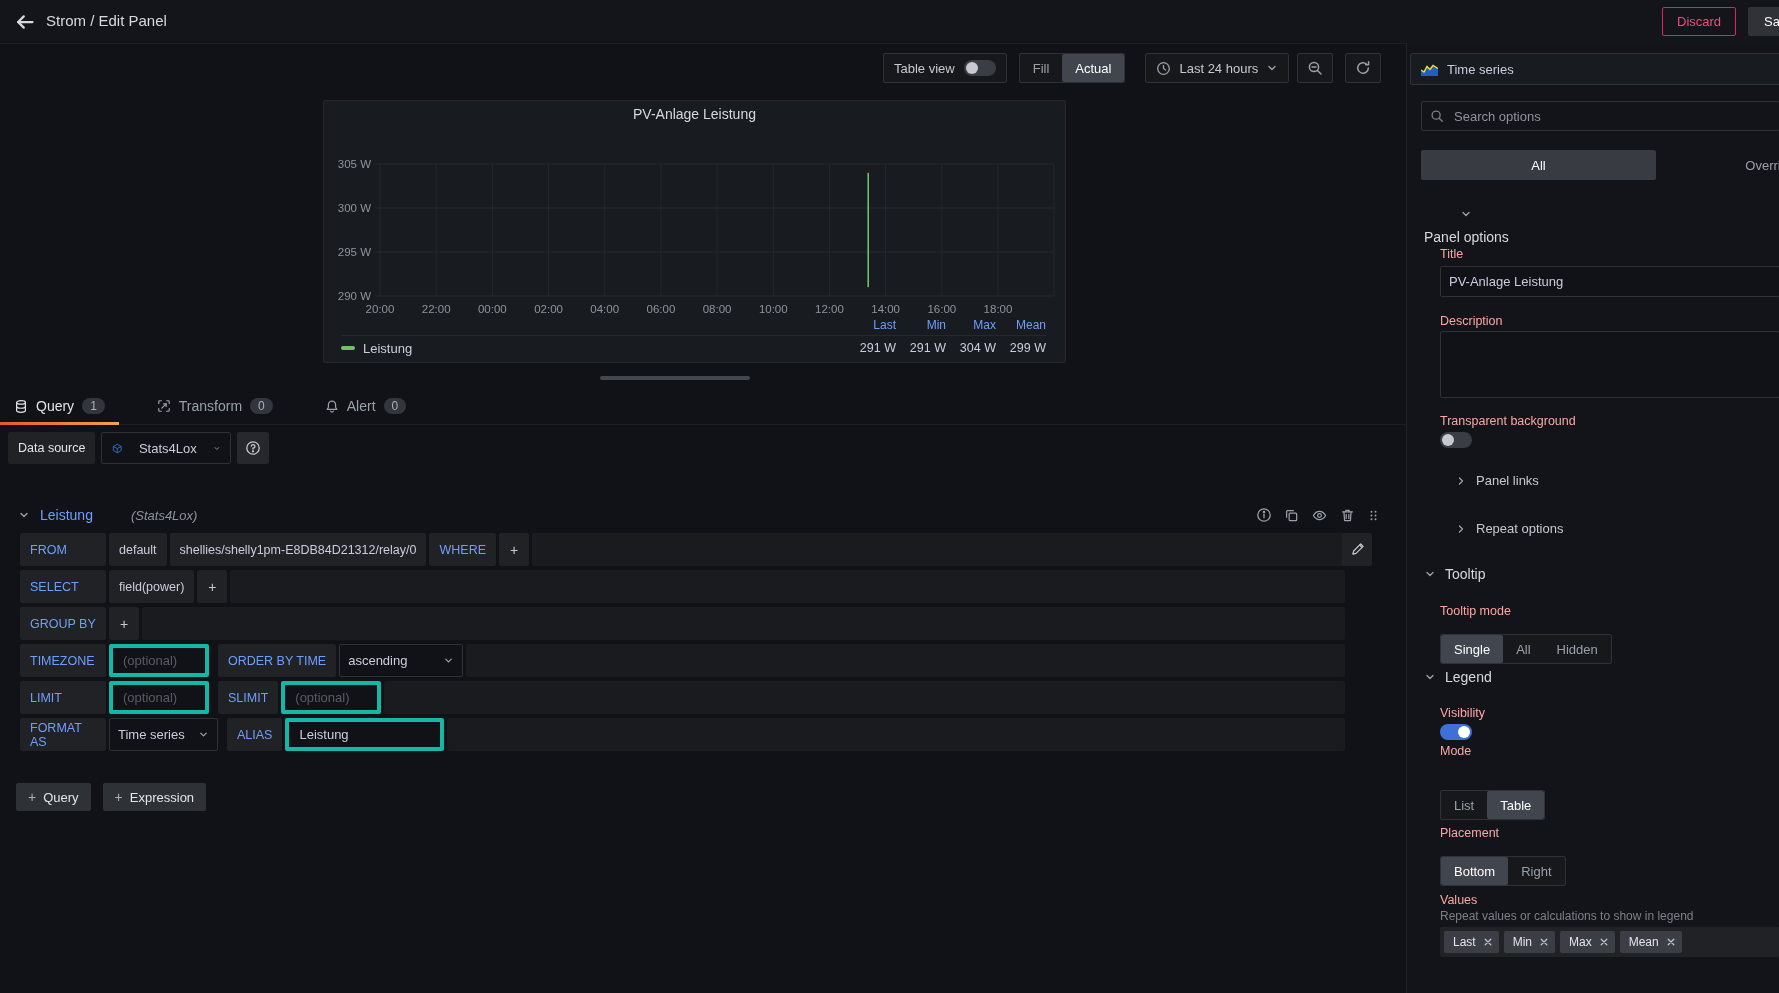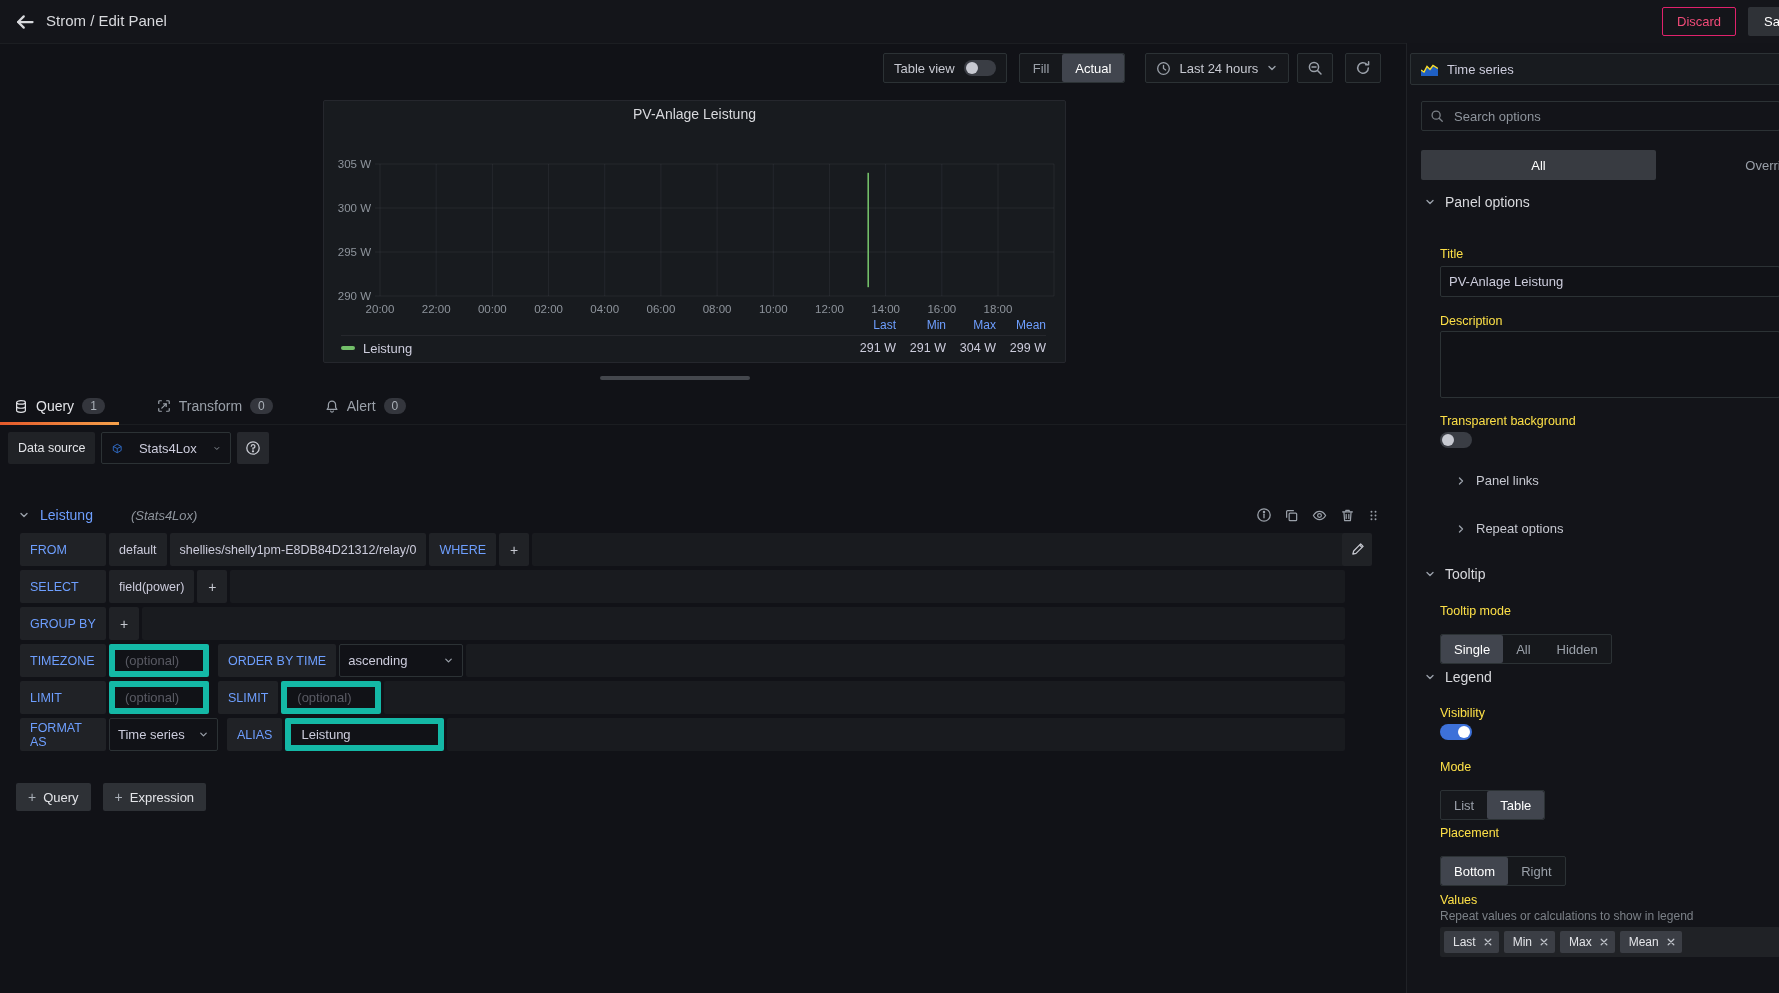--- a/index.html
+++ b/index.html
@@ -71,21 +71,21 @@
   #qcard{position:absolute;left:14px;top:502px;width:1366px;}
   .qhead{height:26px;display:flex;align-items:center;margin-bottom:5px;}
   .qhead .chev{color:#9aa0a9;margin:0 10px 0 4px;display:flex;cursor:pointer;}
   .qname{color:#6e9fff;font-size:14px;font-weight:500;cursor:pointer;}
   .qds{color:#8e949c;font-size:13px;font-style:italic;margin-left:38px;}
   .qicons{margin-left:auto;display:flex;align-items:center;gap:12px;color:#9aa0a9;}
   .qicons .qi{display:flex;cursor:pointer;}
   .qrow{display:flex;align-items:stretch;gap:3px;height:33px;margin:0 0 4px 6px;width:1325px;position:relative;}
   .qlabel{width:86px;flex:none;justify-content:flex-start;}
   .filler{flex:1;background:#191b1f;border-radius:2px;}
-  .qinput{display:flex;align-items:center;background:#111217;border:6px solid #14b8a6;border-radius:2px;box-sizing:border-box;padding:0 8px;}
+  .qinput{display:flex;align-items:center;background:#111217;border:4px solid #14b8a6;border-radius:2px;box-sizing:border-box;padding:0 8px;}
   .qinput input{background:transparent;border:none;outline:none;color:#ccccdc;font-size:13px;width:100%;font-family:"Liberation Sans",sans-serif;}
   .qinput input::placeholder{color:rgba(204,204,220,0.38);}
   .qselect{display:flex;align-items:center;justify-content:space-between;gap:8px;background:#111217;border:1px solid #2c3235;border-radius:2px;box-sizing:border-box;padding:0 8px;font-size:13px;color:#ccccdc;cursor:pointer;}
   .pencilbtn{position:absolute;left:1322px;top:0;width:30px;height:33px;display:flex;align-items:center;justify-content:center;background:#202226;border-radius:2px;color:#c7c9d1;cursor:pointer;}
   .plus{width:30px;justify-content:center;font-size:14px;color:#c7c9d1;cursor:pointer;}
 
   #addbtns{position:absolute;left:16px;top:783px;display:flex;gap:12px;}
   .addbtn{height:28px;display:flex;align-items:center;gap:7px;padding:0 12px;background:#2e3136;border-radius:2px;color:#e3e4e8;font-size:13px;font-weight:500;cursor:pointer;}
   .addbtn .p{color:#aab0b8;font-size:14px;}
 
@@ -94,21 +94,21 @@
   .vizbtn{position:absolute;left:3px;top:10px;width:372px;height:32px;display:flex;align-items:center;gap:9px;padding:0 10px;background:#181b1f;border:1px solid #2c3235;border-radius:2px;box-sizing:border-box;font-size:13px;font-weight:500;color:#ccccdc;cursor:pointer;}
   .searchbox{position:absolute;left:14px;top:58px;width:359px;height:30px;display:flex;align-items:center;gap:8px;padding:0 8px;border:1px solid #2c3235;border-radius:2px;box-sizing:border-box;color:#7b8087;}
   .searchbox input{flex:1;background:transparent;border:none;outline:none;color:#ccccdc;font-size:13px;font-family:"Liberation Sans",sans-serif;}
   .searchbox input::placeholder{color:#8e949c;}
   .sbtabs{position:absolute;left:14px;top:107px;display:flex;width:470px;height:30px;}
   .sbtab{width:235px;display:flex;align-items:center;justify-content:center;font-size:13px;font-weight:500;color:#9aa0a9;border-radius:2px;cursor:pointer;}
   .sbtab.sel{background:#383b41;color:#fff;}
   .secthead{position:absolute;left:17px;display:flex;align-items:center;gap:9px;font-size:14px;font-weight:500;color:#d8d9dd;cursor:pointer;}
   .secthead .chev{color:#9aa0a9;display:flex;}
   .subcollapse{position:absolute;left:48px;display:flex;align-items:center;gap:9px;font-size:13px;font-weight:500;color:#c7c9d1;cursor:pointer;}
-  .flabel{position:absolute;left:33px;font-size:12.5px;color:#fde047;}
+  .flabel{position:absolute;left:33px;font-size:12.5px;color:#fca5a5;}
   .fhint{position:absolute;left:33px;font-size:12px;color:#7b8087;}
   .finput{position:absolute;left:33px;width:340px;height:31px;background:#111217;border:1px solid #2c3235;border-radius:2px;box-sizing:border-box;color:#ccccdc;font-size:13px;padding:0 8px;font-family:"Liberation Sans",sans-serif;outline:none;}
   .ftextarea{position:absolute;left:33px;width:340px;height:67px;background:#111217;border:1px solid #2c3235;border-radius:2px;box-sizing:border-box;color:#ccccdc;font-size:13px;padding:6px 8px;font-family:"Liberation Sans",sans-serif;outline:none;resize:none;}
   .sw-abs{position:absolute;left:33px;}
   .rg-abs{position:absolute;left:33px;margin-top:12px;}
   .chipsbox{position:absolute;left:33px;top:884px;width:340px;height:30px;background:#202226;border-radius:2px;display:flex;align-items:center;gap:5px;padding:0 4px;box-sizing:border-box;}
   .vchip{display:flex;align-items:center;gap:7px;background:#3b3e45;border-radius:2px;padding:0 6px 0 9px;height:22px;font-size:12px;color:#e3e4e8;}
   .vchip .x{display:flex;color:#c0c4cb;cursor:pointer;}
 
   svg{display:block;}
@@ -429,21 +429,21 @@
           <circle cx="7" cy="7" r="4.6"></circle>
           <path d="M10.5 10.5L14 14"></path>
         </svg>
       <input placeholder="Search options" style="">
     </div>
     <div class="sbtabs">
       <div class="sbtab sel">All</div>
       <div class="sbtab">Overrides</div>
     </div>
 
-    <div class="secthead" style="top:151px;">
+    <div class="secthead" style="top:165px;flex-direction:column;">
       <span class="chev">
           <svg width="12" height="12" viewBox="0 0 16 16" fill="none" stroke="currentColor" stroke-width="1.8" stroke-linecap="round" stroke-linejoin="round">
             <path d="M4 6l4 4 4-4"></path>
           </svg>
         </span>
       <span>Panel options</span>
     </div>
 
     <div class="flabel" style="top:204px;">Title</div>
     <input class="finput" style="top: 223px;" value="PV-Anlage Leistung">
@@ -486,21 +486,21 @@
       <span class="chev">
           <svg width="12" height="12" viewBox="0 0 16 16" fill="none" stroke="currentColor" stroke-width="1.8" stroke-linecap="round" stroke-linejoin="round">
             <path d="M4 6l4 4 4-4"></path>
           </svg>
         </span>
       <span>Legend</span>
     </div>
     <div class="flabel" style="top:663px;">Visibility</div>
     <div class="switch on sw-abs" style="top:681px;"></div>
 
-    <div class="flabel" style="top:717px;">Mode</div>
+    <div class="flabel" style="top:701px;">Mode</div>
     <div class="rgroup rg-abs" style="top:735px;">
       <div class="opt">List</div>
       <div class="opt sel">Table</div>
     </div>
 
     <div class="flabel" style="top:783px;">Placement</div>
     <div class="rgroup rg-abs" style="top:801px;">
       <div class="opt sel">Bottom</div>
       <div class="opt">Right</div>
     </div>

